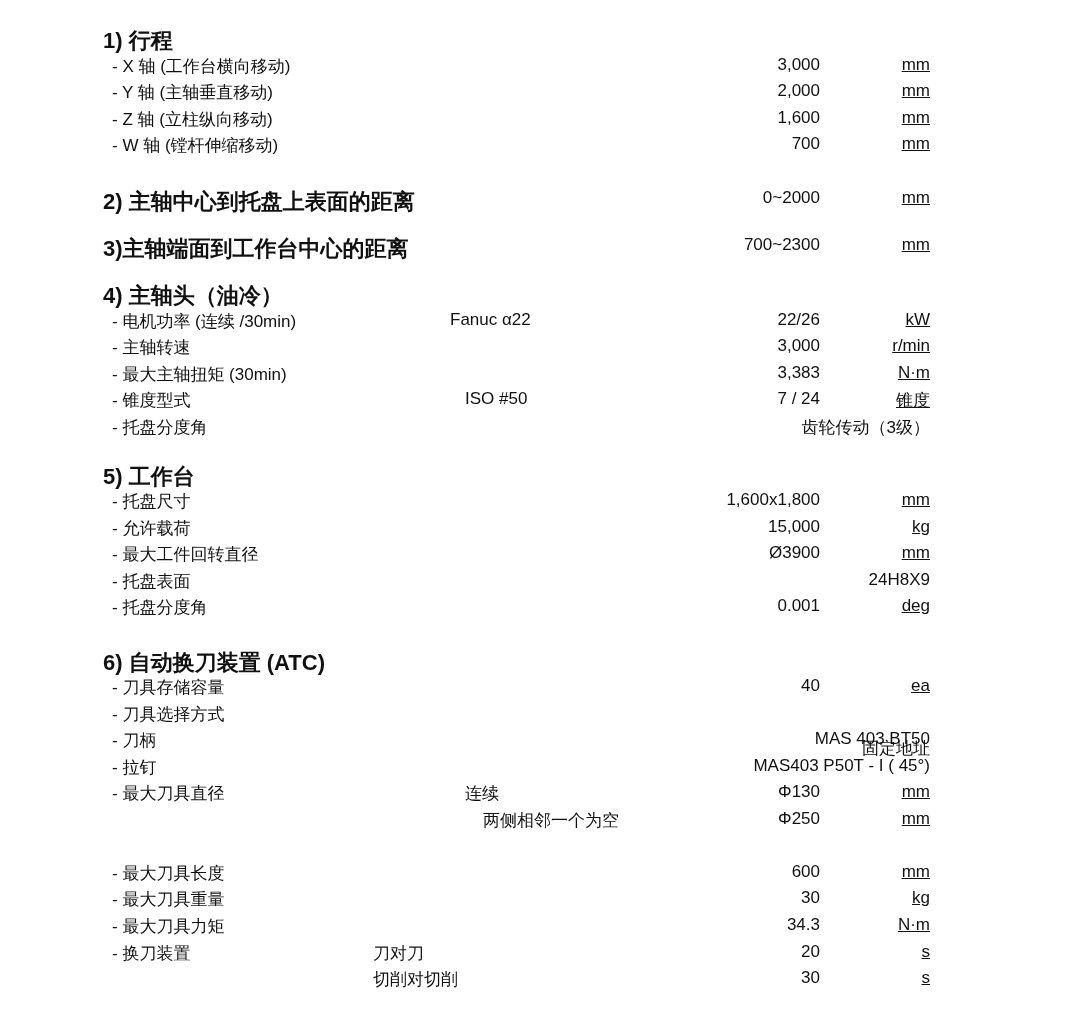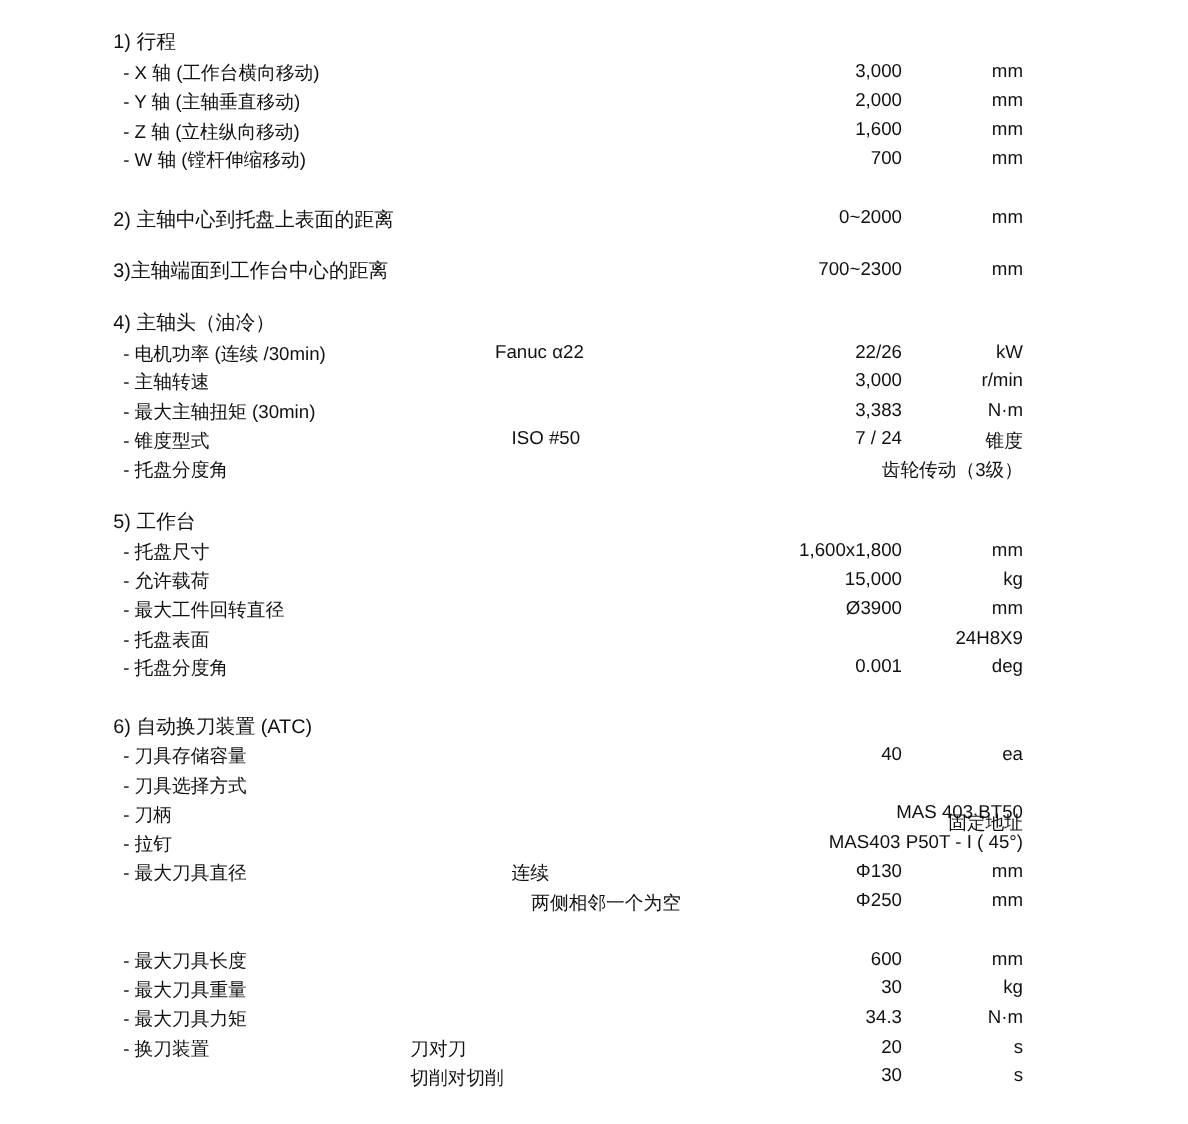--- a/index.html
+++ b/index.html
@@ -2,25 +2,25 @@
 <html><head>
 <meta charset="utf-8">
 <style>
   html, body { margin: 0; padding: 0; background: #ffffff; }
   body {
     width: 1080px; height: 1022px; position: relative; overflow: hidden;
     font-family: "Liberation Sans", "DejaVu Sans", sans-serif;
     color: #111;
   }
   .abs { position: absolute; white-space: nowrap; }
-  .heading { font-weight: normal; font-size: 18px; left: 103px; }
+  .heading { font-weight: bold; font-size: 22px; left: 103px; }
   .label { font-size: 17px; left: 112px; }
   .note { font-size: 17px; }
   .value { font-size: 17px; right: 260px; text-align: right; }
-  .unit { font-size: 17px; right: 150px; text-align: right; }
+  .unit { font-size: 17px; right: 150px; text-align: right; text-decoration: underline; }
   .wide { font-size: 17px; right: 150px; text-align: right; }
 </style>
 </head>
 <body>
 
 <div class="abs heading" style="top:26px">1) 行程</div>
 <div class="abs label" style="top:55px">- X 轴 (工作台横向移动)</div>
 <div class="abs value" style="top:55px">3,000</div>
 <div class="abs unit" style="top:55px">mm</div>
 <div class="abs label" style="top:81px">- Y 轴 (主轴垂直移动)</div>

